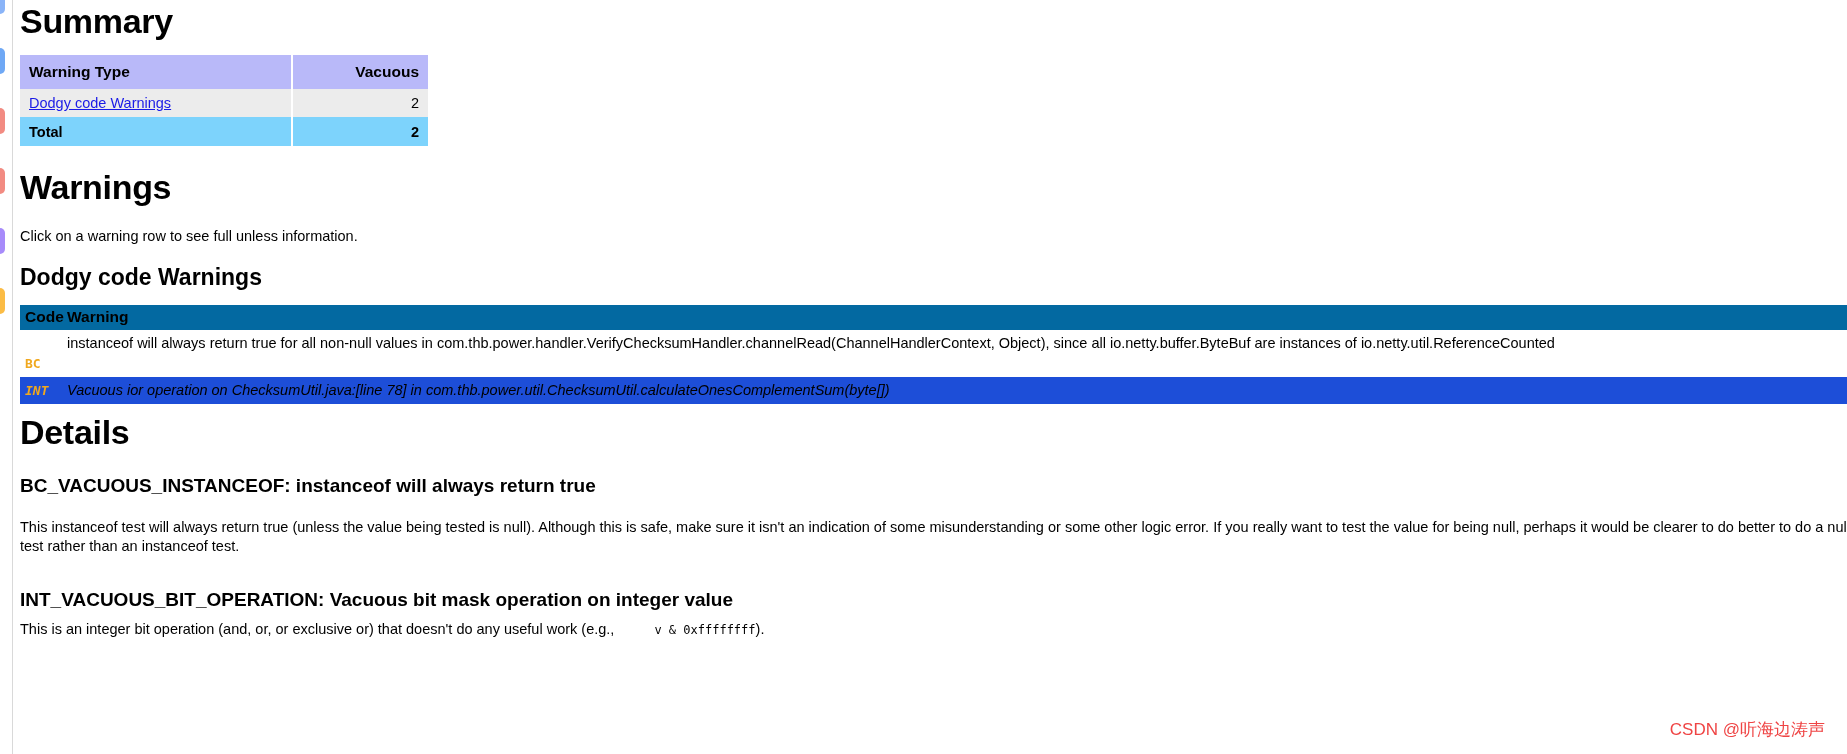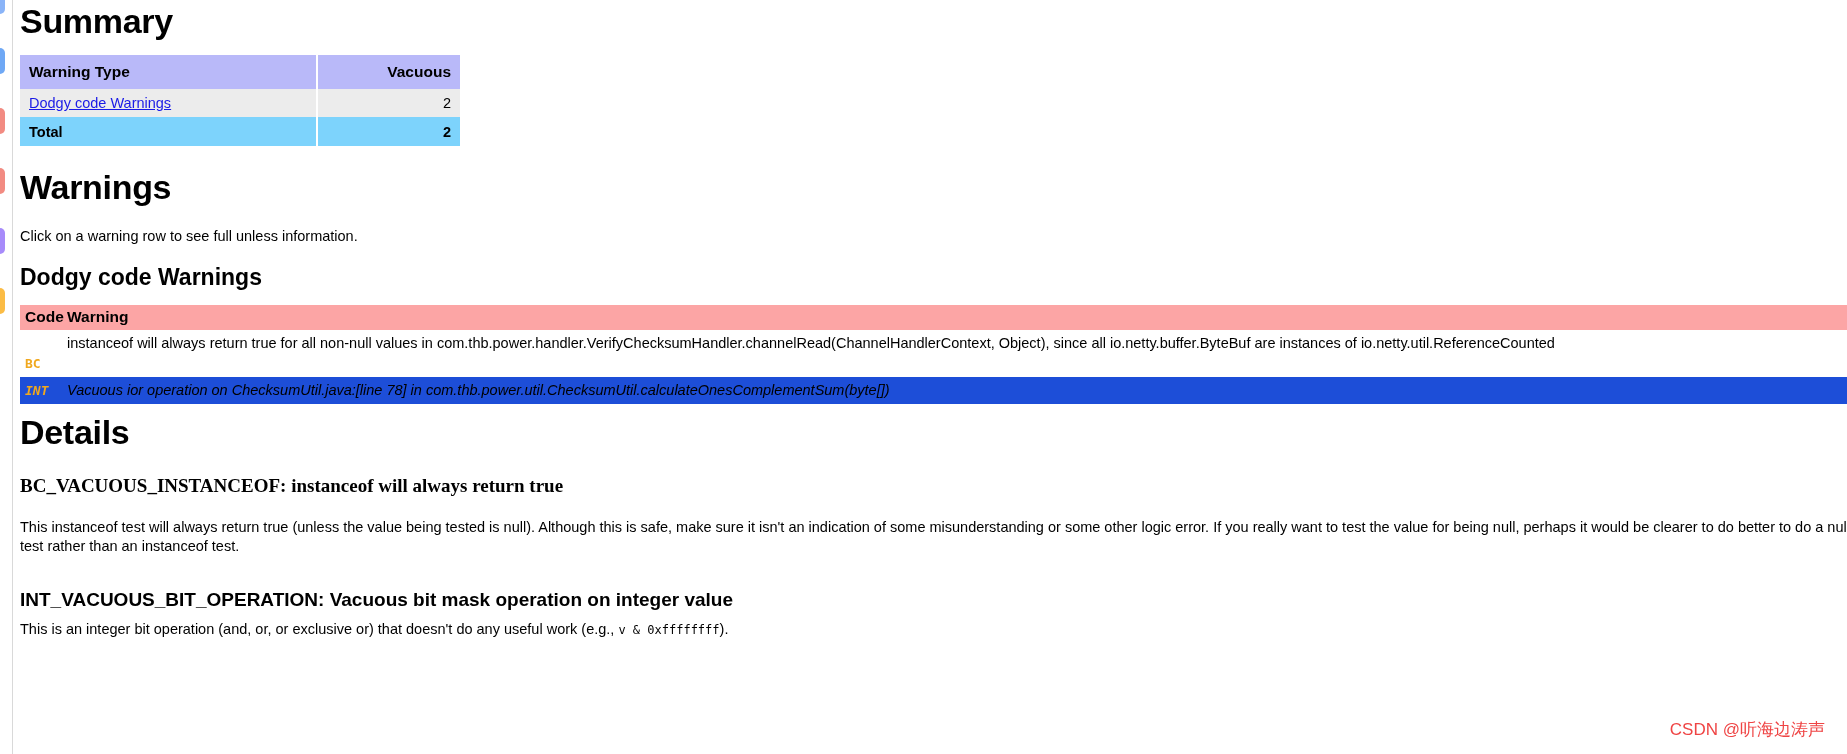--- a/index.html
+++ b/index.html
@@ -76,21 +76,21 @@
     color: #000;
   }
 
   
   #summary-heading { position: absolute; left: 7px; top: 2px; }
 
   
   #summary-table {
     position: absolute;
     left: 7px; top: 55px;
-    width: 440px;
+    width: 408px;
     border-collapse: separate;
     border-spacing: 0;
     font-size: 14.5px;
   }
   #summary-table col.c1 { width: 296px; }
   #summary-table col.cgap { width: 2px; }
   #summary-table col.c2 { width: 142px; }
 
   #summary-table th {
     background: #b9b9f9;
@@ -129,21 +129,21 @@
   #warn-table {
     position: absolute;
     left: 7px; top: 305px;
     width: 1840px;
     border-collapse: collapse;
     font-size: 14.5px;
   }
   #warn-table col.wc1 { width: 47px; }
   #warn-table col.wc2 { width: auto; }
   #warn-table th {
-    background: #fca5a5;
+    background: #0369a1;
     font-weight: bold;
     font-size: 15.5px;
     text-align: left;
     padding: 3px 0 4px 0;
     height: 18px;
   }
   #warn-table th.code-h { padding-left: 5px; }
   #warn-table td {
     padding: 4px 0;
     vertical-align: top;
@@ -157,28 +157,29 @@
     padding-left: 5px;
     white-space: nowrap;
   }
   #warn-table td.msg { font-size: 14.5px; color: #000; }
   #warn-table tr.wr1 td { background: #ffffff; }
   #warn-table tr.wr1 td.code { padding-top: 24px; }
   #warn-table tr.wr2 td { background: #1d4ed8; font-style: italic; }
 
   
   #details-heading { position: absolute; left: 7px; top: 413px; }
-  #d1-title { position: absolute; left: 7px; top: 475px; font-family: Liberation Serif, serif; }
+  #d1-title { position: absolute; left: 7px; top: 475px; }
   #d1-body  { position: absolute; left: 7px; top: 518px; width: 1830px; }
   #d2-title { position: absolute; left: 7px; top: 577px; margin-top: 12px; }
   #d2-body  { position: absolute; left: 7px; top: 620px; width: 1830px; }
 
   code.inline {
     font-family: "DejaVu Sans Mono", monospace;
     font-size: 12px;
+    margin-left: 36px;
   }
 
   
   #watermark {
     position: absolute;
     right: 22px;
     bottom: 13px;
     font-size: 17px;
     color: #ef4444;
     font-family: "Liberation Sans", sans-serif;

